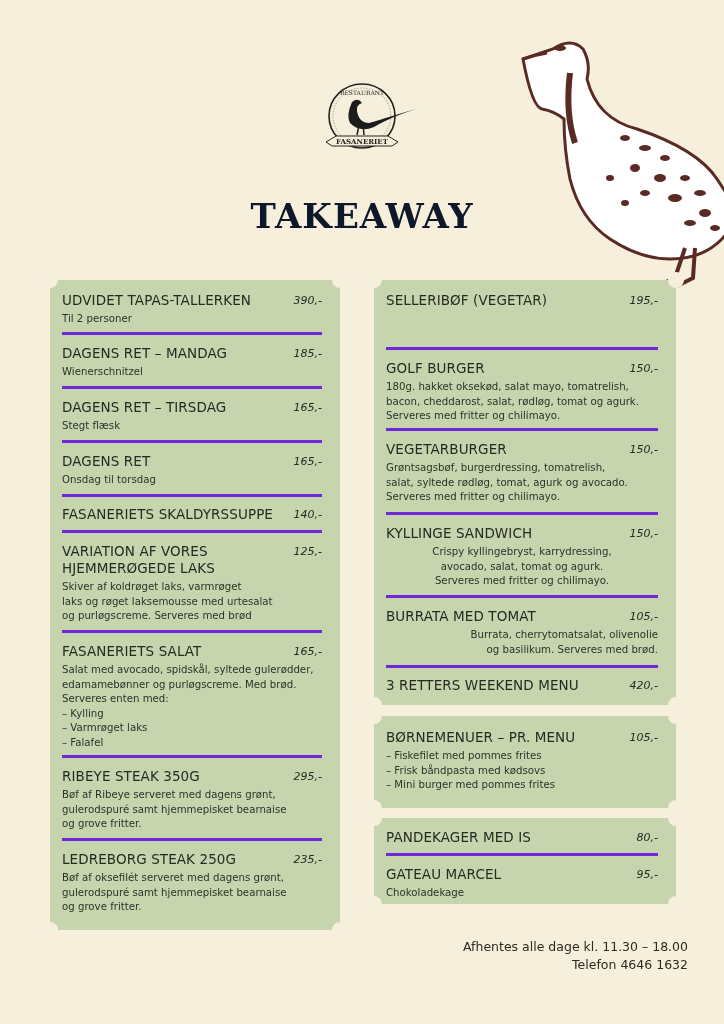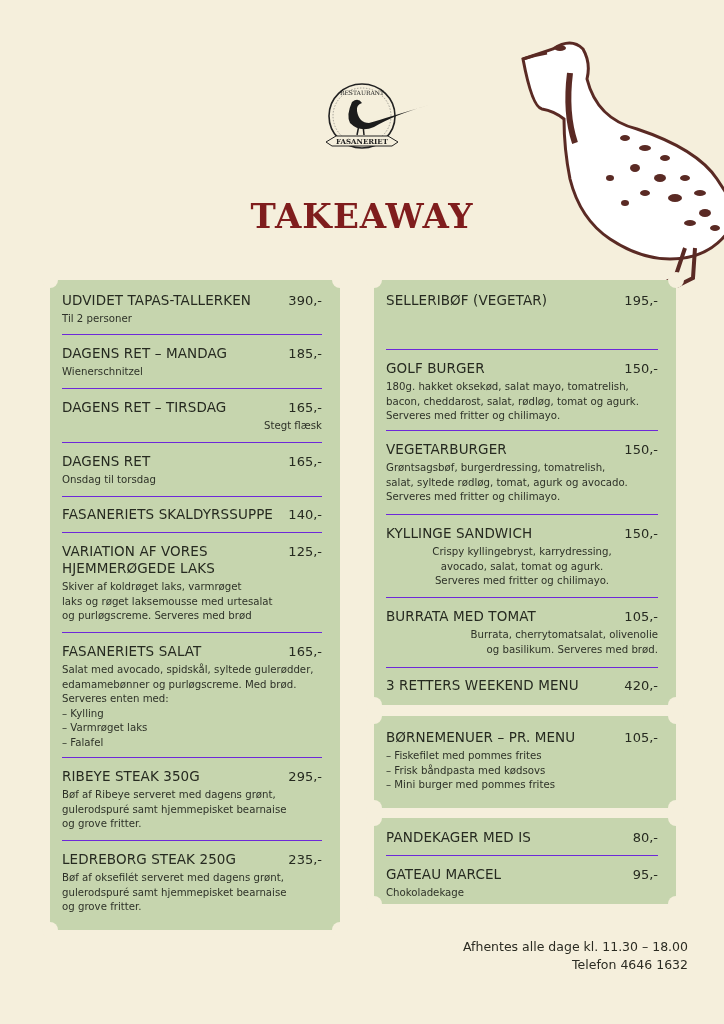--- a/index.html
+++ b/index.html
@@ -7,40 +7,40 @@
     width:724px; height:1024px; position:relative; overflow:hidden;
     background:#f5efdc;
     font-family:"DejaVu Sans", "Liberation Sans", sans-serif;
     color:#2b2b22;
   }
   .logo { position:absolute; left:322px; top:80px; width:110px; height:80px; }
   .bird { position:absolute; left:515px; top:28px; width:215px; height:262px; }
   .title {
     position:absolute; left:0; width:724px; top:196px; text-align:center;
     font-family:"DejaVu Serif", "Liberation Serif", serif;
-    font-weight:bold; font-size:34px; letter-spacing:1px; color:#7f1d1d;
+    font-weight:bold; font-size:34px; letter-spacing:1px; color:#0f172a;
   }
   .card {
     position:absolute; background:#c6d5ae;
     box-sizing:border-box; padding:0 18px 0 12px;
   }
   
   .card::before, .card::after, .card .c1, .card .c2 {
     content:""; position:absolute; width:16px; height:16px; border-radius:50%;
     background:#f5efdc;
   }
   .card::before { left:-8px; top:-8px; }
   .card::after { right:-8px; top:-8px; }
   .card .c1 { left:-8px; bottom:-8px; }
   .card .c2 { right:-8px; bottom:-8px; }
-  .item { position:relative; border-bottom:1px solid #6d28d9; }
+  .item { position:relative; border-bottom:3px solid #6d28d9; }
   .item:last-of-type { border-bottom:none; }
   .row { display:flex; justify-content:space-between; align-items:flex-start; }
   .name { font-size:13.5px; line-height:17px; letter-spacing:0.1px; color:#262a20; text-transform:uppercase; max-width:235px; }
-  .price { font-size:13px; line-height:17px; color:#262a20; white-space:nowrap; }
+  .price { font-size:11px; line-height:17px; color:#262a20; white-space:nowrap;font-style:italic; }
   .desc { font-size:10.2px; line-height:14.5px; color:#2e3228; margin-top:3px; white-space:pre-line; }
   .footer {
     position:absolute; right:36px; top:938px; text-align:right;
     font-size:12.5px; line-height:18px; color:#2b2b22;
   }
 </style>
 </head>
 <body>
 
 <svg class="logo" viewBox="0 0 110 80">
@@ -90,21 +90,21 @@
         </div>
         <div class="desc">Til 2 personer</div>
       </div>
       <div class="item" style="padding-top: 10px; padding-bottom: 10px; height: 54px; box-sizing: border-box;">
         <div class="row">
           <span class="name">DAGENS RET – MANDAG</span>
           <span class="price">185,-</span>
         </div>
         <div class="desc">Wienerschnitzel</div>
       </div>
-      <div class="item" style="padding-top: 10px; padding-bottom: 26px; height: 54px; box-sizing: border-box; text-align: right;">
+      <div class="item" style="padding-top: 10px; padding-bottom: 26px; height: 54px; box-sizing: border-box;">
         <div class="row">
           <span class="name">DAGENS RET – TIRSDAG</span>
           <span class="price">165,-</span>
         </div>
         <div class="desc">Stegt flæsk</div>
       </div>
       <div class="item" style="padding-top: 10px; padding-bottom: 10px; height: 54px; box-sizing: border-box;">
         <div class="row">
           <span class="name">DAGENS RET</span>
           <span class="price">165,-</span>

